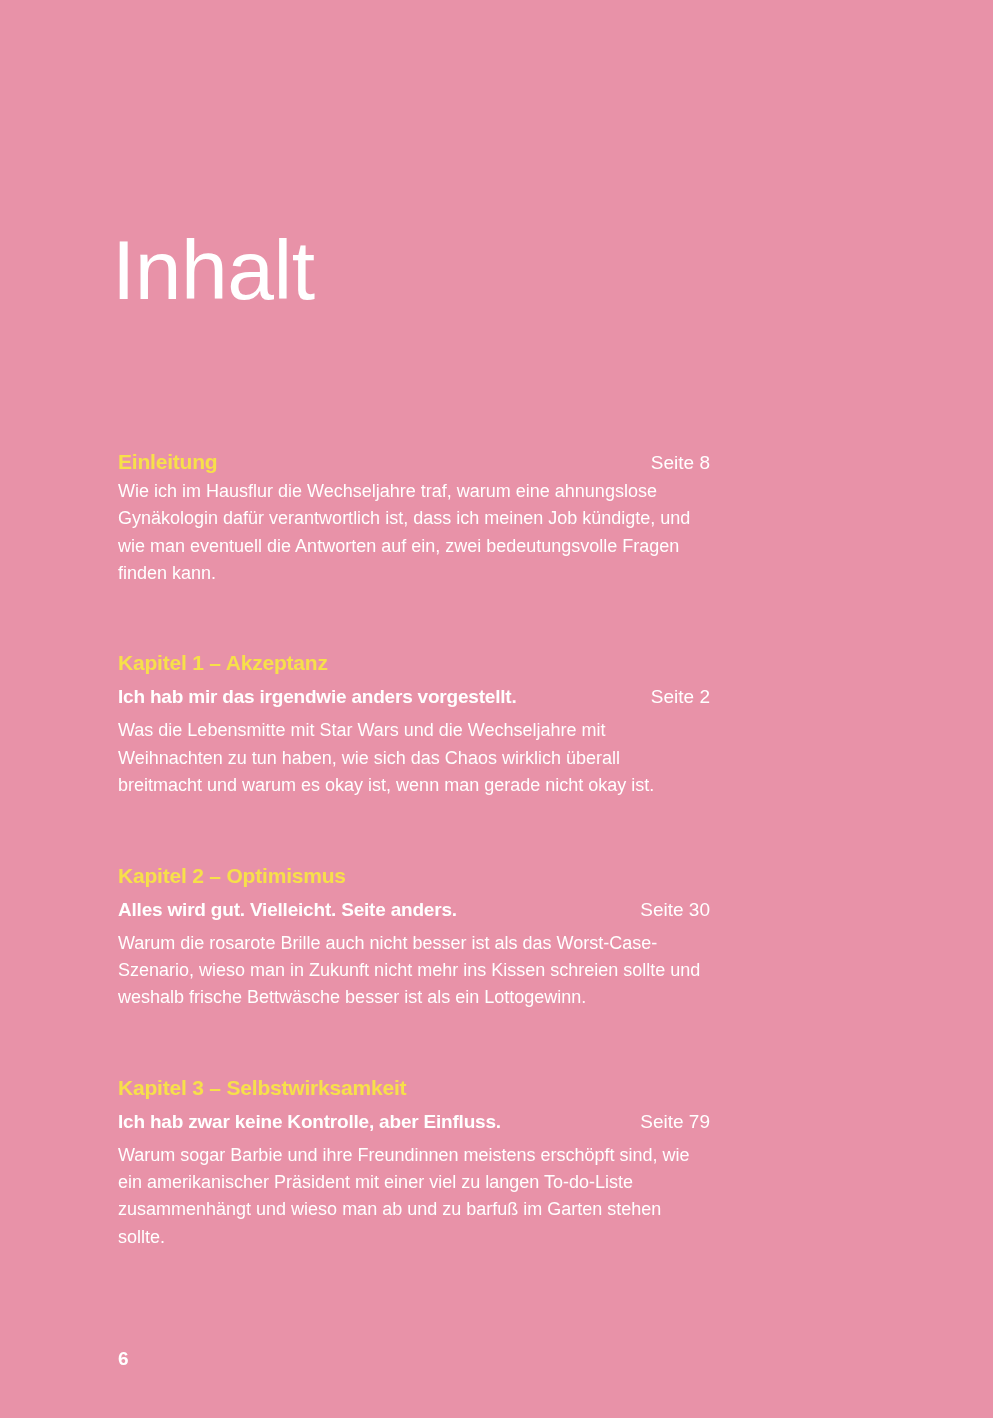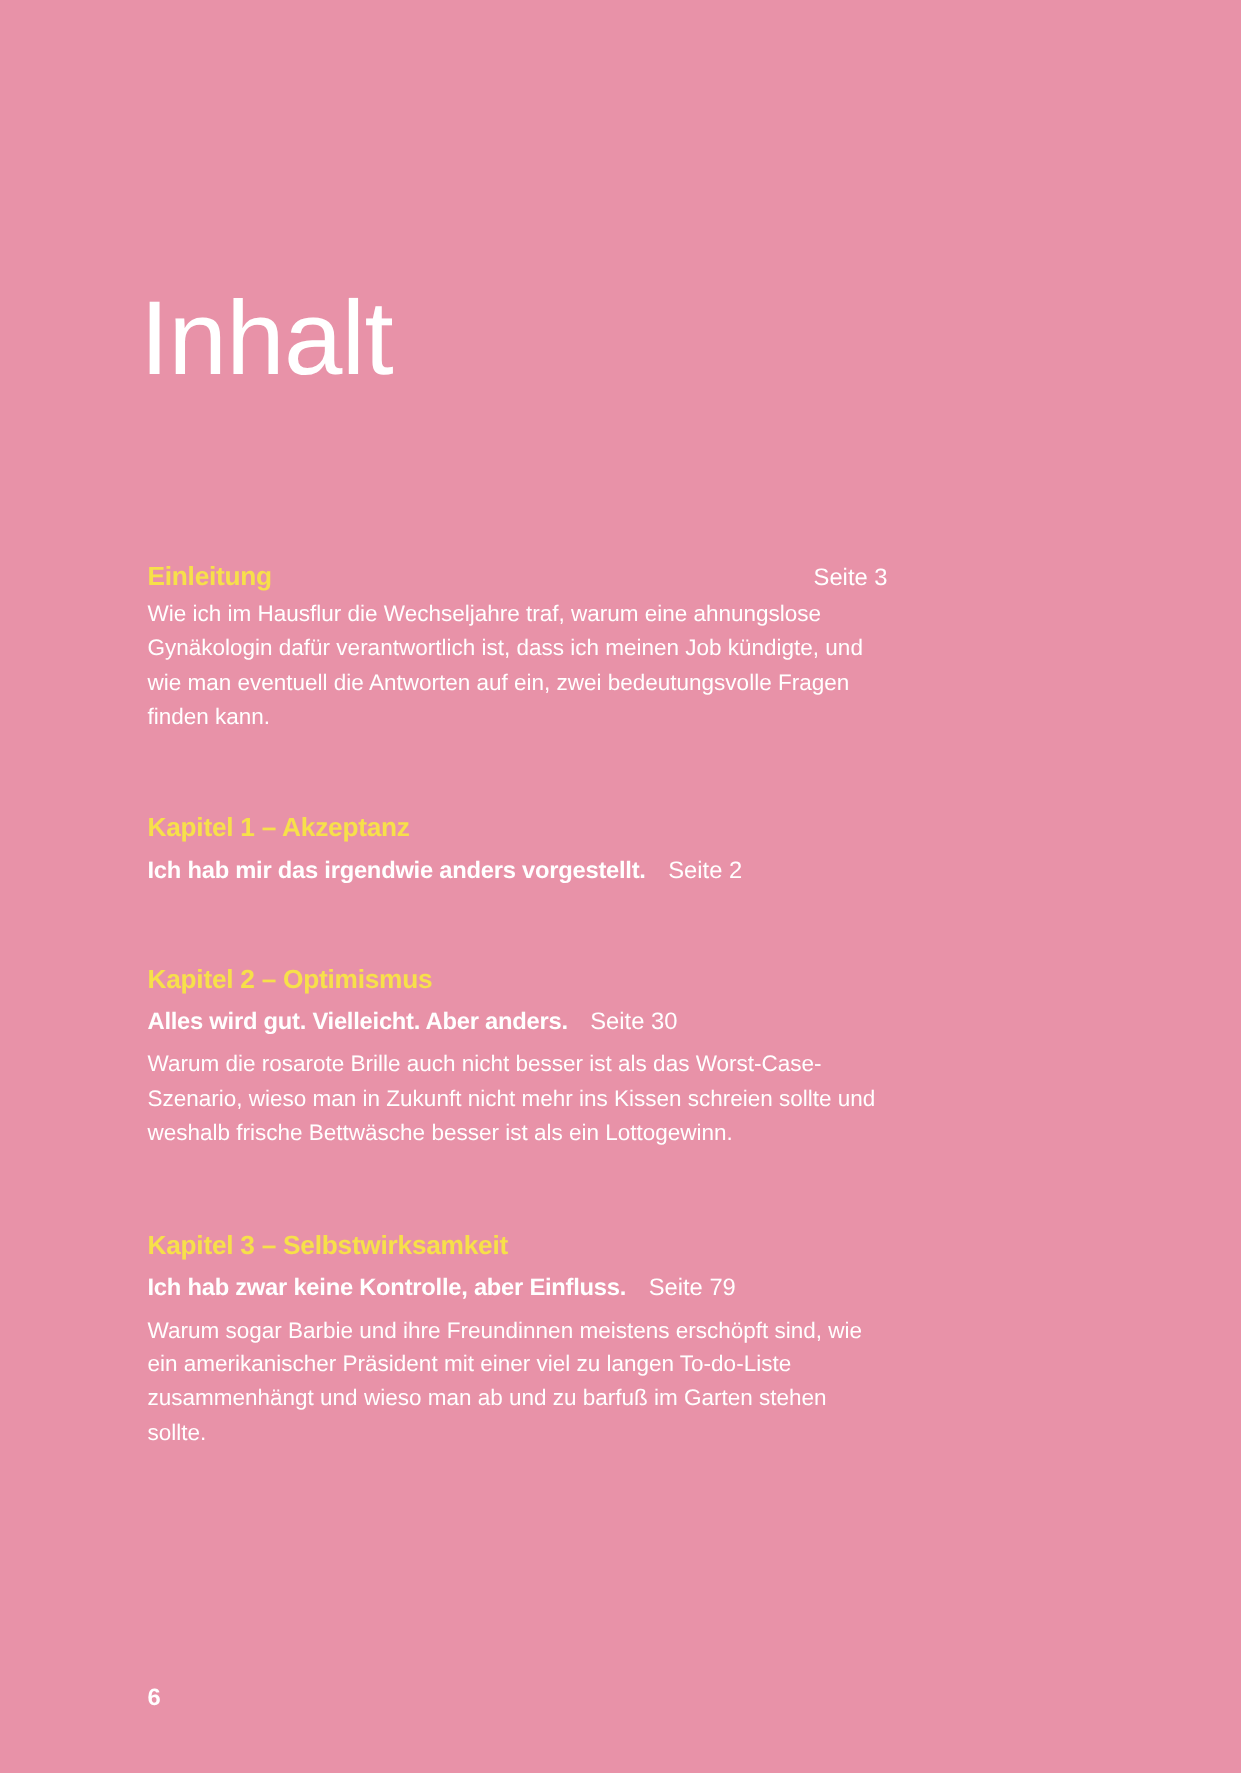--- a/index.html
+++ b/index.html
@@ -56,20 +56,21 @@
   }
   .section-page {
     font-size: 19px;
     font-weight: 400;
     color: #ffffff;
     white-space: nowrap;
   }
   .sub-row {
     display: flex;
     align-items: baseline;
+    justify-content: space-between;
     width: 592px;
     margin-top: 11px;
     gap: 18px;
   }
   .sub-title {
     font-size: 19px;
     font-weight: 700;
     color: #ffffff;
     letter-spacing: -0.2px;
   }
@@ -107,47 +108,48 @@
 
 <div class="page">
 
   <div class="title">Inhalt</div>
 
   <div class="toc">
 
     <div class="entry intro">
       <div class="heading-row">
         <span class="section-title">Einleitung</span>
-        <span class="section-page">Seite 3</span>
+        <span class="section-page">Seite 8</span>
       </div>
       <div class="desc">Wie ich im Hausflur die Wechseljahre traf, warum eine ahnungslose Gynäkologin dafür verantwortlich ist, dass ich meinen Job kündigte, und wie man eventuell die Antworten auf ein, zwei bedeutungsvolle Fragen finden kann.</div>
     </div>
 
     <div class="spacer-lg"></div>
 
     <div class="entry">
       <div class="heading-row">
         <span class="section-title">Kapitel 1 – Akzeptanz</span>
         <span class="section-page"></span>
       </div>
       <div class="sub-row">
         <span class="sub-title">Ich hab mir das irgendwie anders vorgestellt.</span>
         <span class="sub-page">Seite 2</span>
       </div>
+      <div class="desc">Was die Lebensmitte mit Star Wars und die Wechseljahre mit Weihnachten zu tun haben, wie sich das Chaos wirklich überall breitmacht und warum es okay ist, wenn man gerade nicht okay ist.</div>
     </div>
 
     <div class="spacer-lg"></div>
 
     <div class="entry">
       <div class="heading-row">
         <span class="section-title">Kapitel 2 – Optimismus</span>
         <span class="section-page"></span>
       </div>
       <div class="sub-row">
-        <span class="sub-title">Alles wird gut. Vielleicht. Aber anders.</span>
+        <span class="sub-title">Alles wird gut. Vielleicht. Seite anders.</span>
         <span class="sub-page">Seite 30</span>
       </div>
       <div class="desc">Warum die rosarote Brille auch nicht besser ist als das Worst-Case-Szenario, wieso man in Zukunft nicht mehr ins Kissen schreien sollte und weshalb frische Bettwäsche besser ist als ein Lottogewinn.</div>
     </div>
 
     <div class="spacer-lg"></div>
 
     <div class="entry">
       <div class="heading-row">
         <span class="section-title">Kapitel 3 – Selbstwirksamkeit</span>

